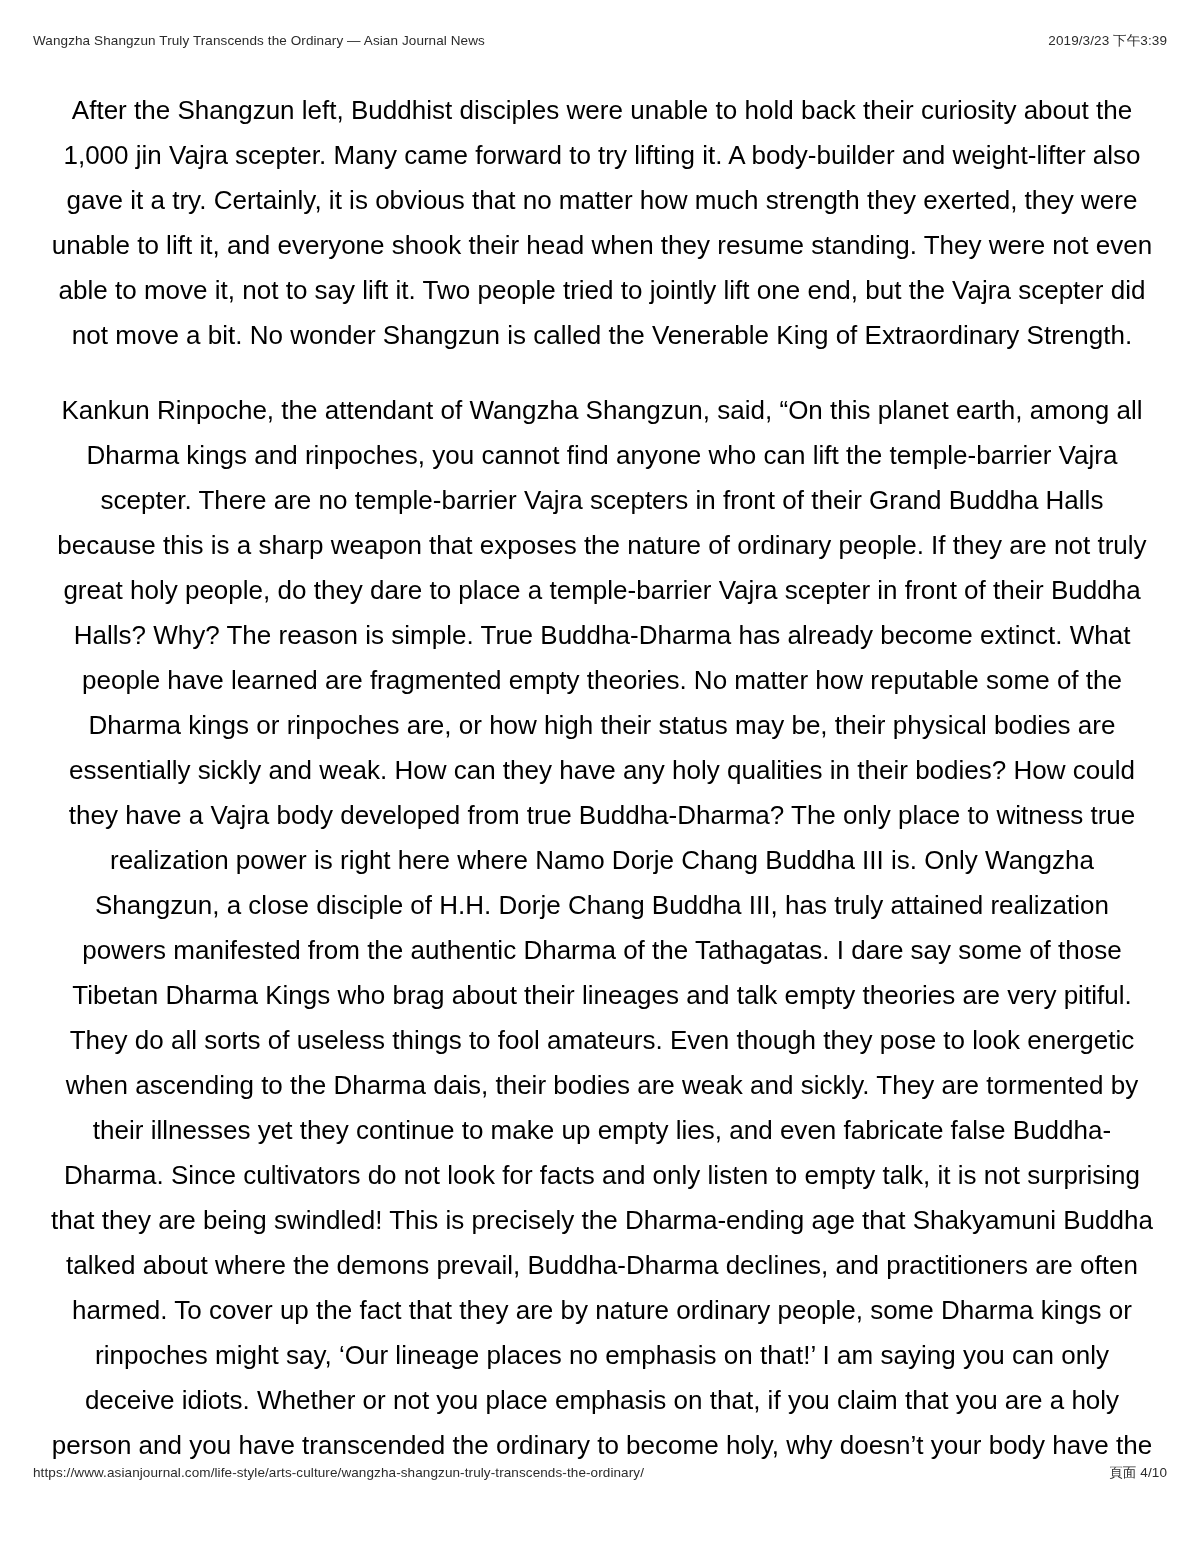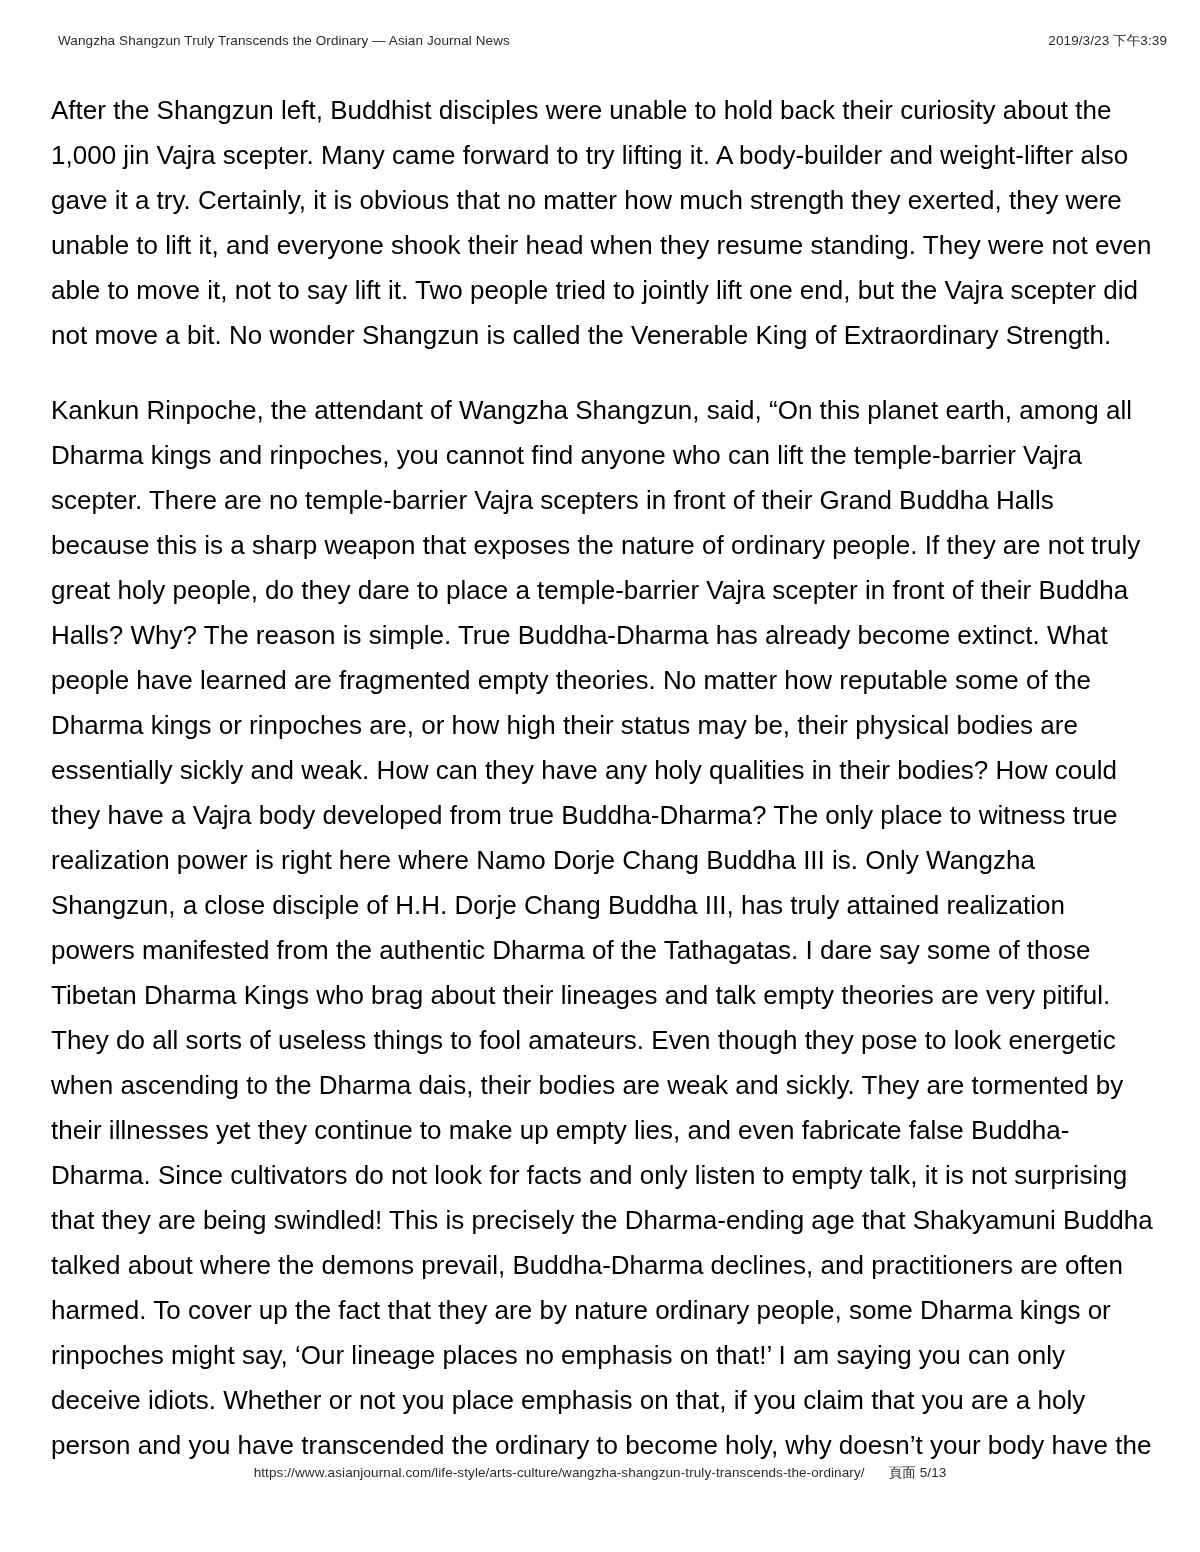--- a/index.html
+++ b/index.html
@@ -37,57 +37,56 @@
     font-size: 13.5px;
     line-height: 20px;
     color: #2b2b2b;
     letter-spacing: 0.1px;
     white-space: nowrap;
   }
   .header-title {
     flex: 0 1 auto;
     overflow: hidden;
     text-overflow: ellipsis;
-    margin-left: 25px;
   }
   .header-date {
     flex: 0 0 auto;
     padding-left: 24px;
   }
 
   
   .content {
     position: absolute;
     top: 88px;
     left: 51px;
     width: 1102px;
   }
   .para {
     font-size: 26px;
     line-height: 45px;
     color: #000000;
     margin: 0 0 30px 0;
-    text-align: left;
+    text-align: center;
     word-spacing: 0px;
     letter-spacing: 0.01px;
   }
   .para:last-child {
     margin-bottom: 10px;
   }
 
   
   .page-footer {
     position: absolute;
     bottom: 67px;
     left: 33px;
     right: 33px;
     height: 22px;
     display: flex;
     align-items: flex-start;
-    justify-content: center;
+    justify-content: space-between;
     font-size: 13.5px;
     line-height: 20px;
     color: #2b2b2b;
     letter-spacing: 0.1px;
     white-space: nowrap;
   }
   .footer-url {
     flex: 0 1 auto;
     overflow: hidden;
     text-overflow: ellipsis;
@@ -107,16 +106,16 @@
     <span class="header-date">2019/3/23 下午3:39</span>
   </div>
 
   <div class="content">
     <p class="para">After the Shangzun left, Buddhist disciples were unable to hold back their curiosity about the 1,000 jin Vajra scepter. Many came forward to try lifting it. A body-builder and weight-lifter also gave it a try. Certainly, it is obvious that no matter how much strength they exerted, they were unable to lift it, and everyone shook their head when they resume standing. They were not even able to move it, not to say lift it. Two people tried to jointly lift one end, but the Vajra scepter did not move a bit. No wonder Shangzun is called the Venerable King of Extraordinary Strength.</p>
     <p class="para">Kankun Rinpoche, the attendant of Wangzha Shangzun, said, “On this planet earth, among all Dharma kings and rinpoches, you cannot find anyone who can lift the temple-barrier Vajra scepter. There are no temple-barrier Vajra scepters in front of their Grand Buddha Halls because this is a sharp weapon that exposes the nature of ordinary people. If they are not truly great holy people, do they dare to place a temple-barrier Vajra scepter in front of their Buddha Halls? Why? The reason is simple. True Buddha-Dharma has already become extinct. What people have learned are fragmented empty theories. No matter how reputable some of the Dharma kings or rinpoches are, or how high their status may be, their physical bodies are essentially sickly and weak. How can they have any holy qualities in their bodies? How could they have a Vajra body developed from true Buddha-Dharma? The only place to witness true realization power is right here where Namo Dorje Chang Buddha III is. Only Wangzha Shangzun, a close disciple of H.H. Dorje Chang Buddha III, has truly attained realization powers manifested from the authentic Dharma of the Tathagatas. I dare say some of those Tibetan Dharma Kings who brag about their lineages and talk empty theories are very pitiful. They do all sorts of useless things to fool amateurs. Even though they pose to look energetic when ascending to the Dharma dais, their bodies are weak and sickly. They are tormented by their illnesses yet they continue to make up empty lies, and even fabricate false Buddha-Dharma. Since cultivators do not look for facts and only listen to empty talk, it is not surprising that they are being swindled! This is precisely the Dharma-ending age that Shakyamuni Buddha talked about where the demons prevail, Buddha-Dharma declines, and practitioners are often harmed. To cover up the fact that they are by nature ordinary people, some Dharma kings or rinpoches might say, ‘Our lineage places no emphasis on that!’ I am saying you can only deceive idiots. Whether or not you place emphasis on that, if you claim that you are a holy person and you have transcended the ordinary to become holy, why doesn’t your body have the</p>
   </div>
 
   <div class="page-footer">
     <span class="footer-url">https://www.asianjournal.com/life-style/arts-culture/wangzha-shangzun-truly-transcends-the-ordinary/</span>
-    <span class="footer-pagenum">頁面 5/13</span>
+    <span class="footer-pagenum">頁面 4/10</span>
   </div>
 
 </div>
 
 </body></html>

